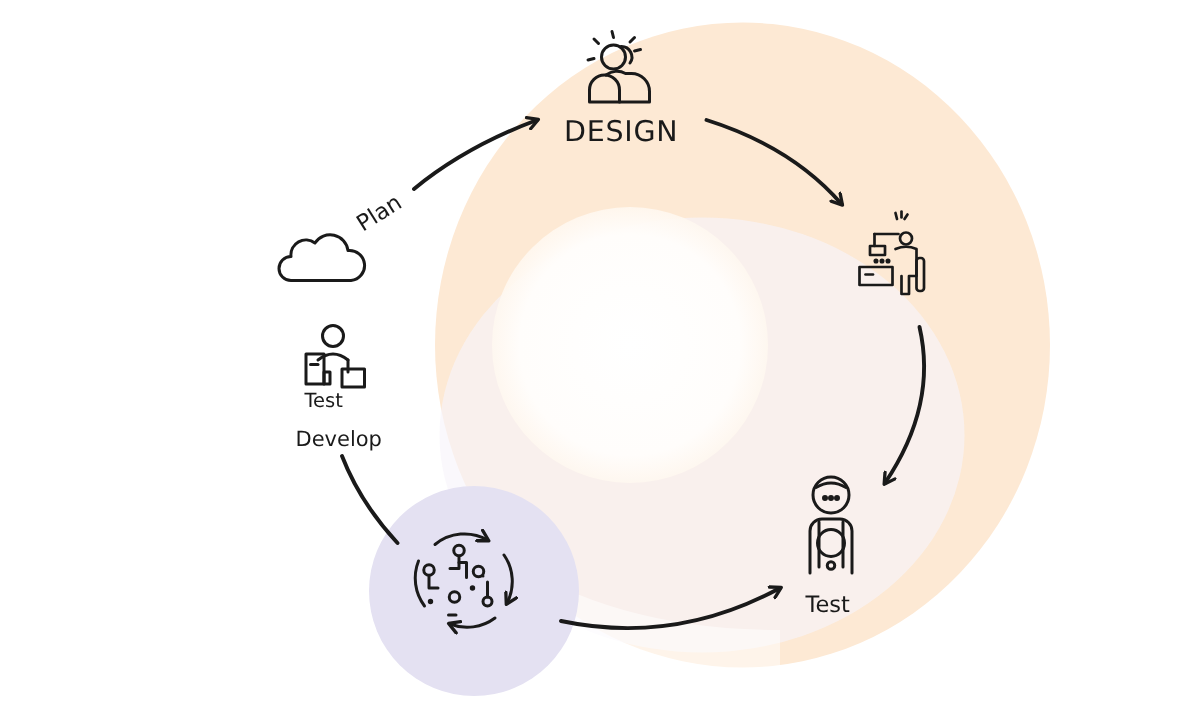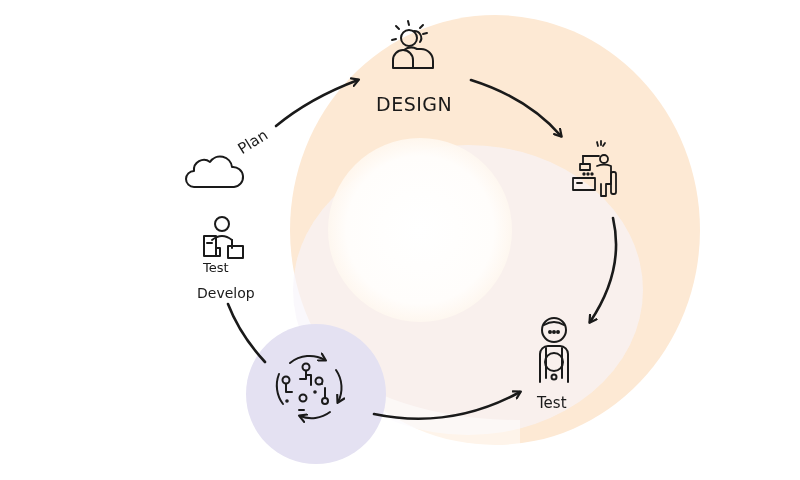--- a/index.html
+++ b/index.html
@@ -9,21 +9,21 @@
       position: relative;
       font-family: "DejaVu Sans", sans-serif;
     }
     .canvas { position: absolute; left: 0; top: 0; width: 800px; height: 480px; }
     .label {
       position: absolute;
       color: #1a1a1a;
       font-family: "DejaVu Sans", sans-serif;
       white-space: nowrap;
     }
-    .lbl-design { left: 376px; top: 77px; font-size: 19px; letter-spacing: 0.5px; margin-top: 16px; }
+    .lbl-design { left: 376px; top: 77px; font-size: 19px; letter-spacing: 0.5px; }
     .lbl-plan { left: 244px; top: 140px; font-size: 15px; transform: rotate(-32deg); transform-origin: left bottom; }
     .lbl-test-left { left: 203px; top: 260px; font-size: 13px; }
     .lbl-develop { left: 197px; top: 285px; font-size: 14px; }
     .lbl-test-right { left: 537px; top: 394px; font-size: 15px; }
   </style>
 </head>
 <body>
 
 <svg class="canvas" viewBox="0 0 800 480" xmlns="http://www.w3.org/2000/svg">
   <defs>

